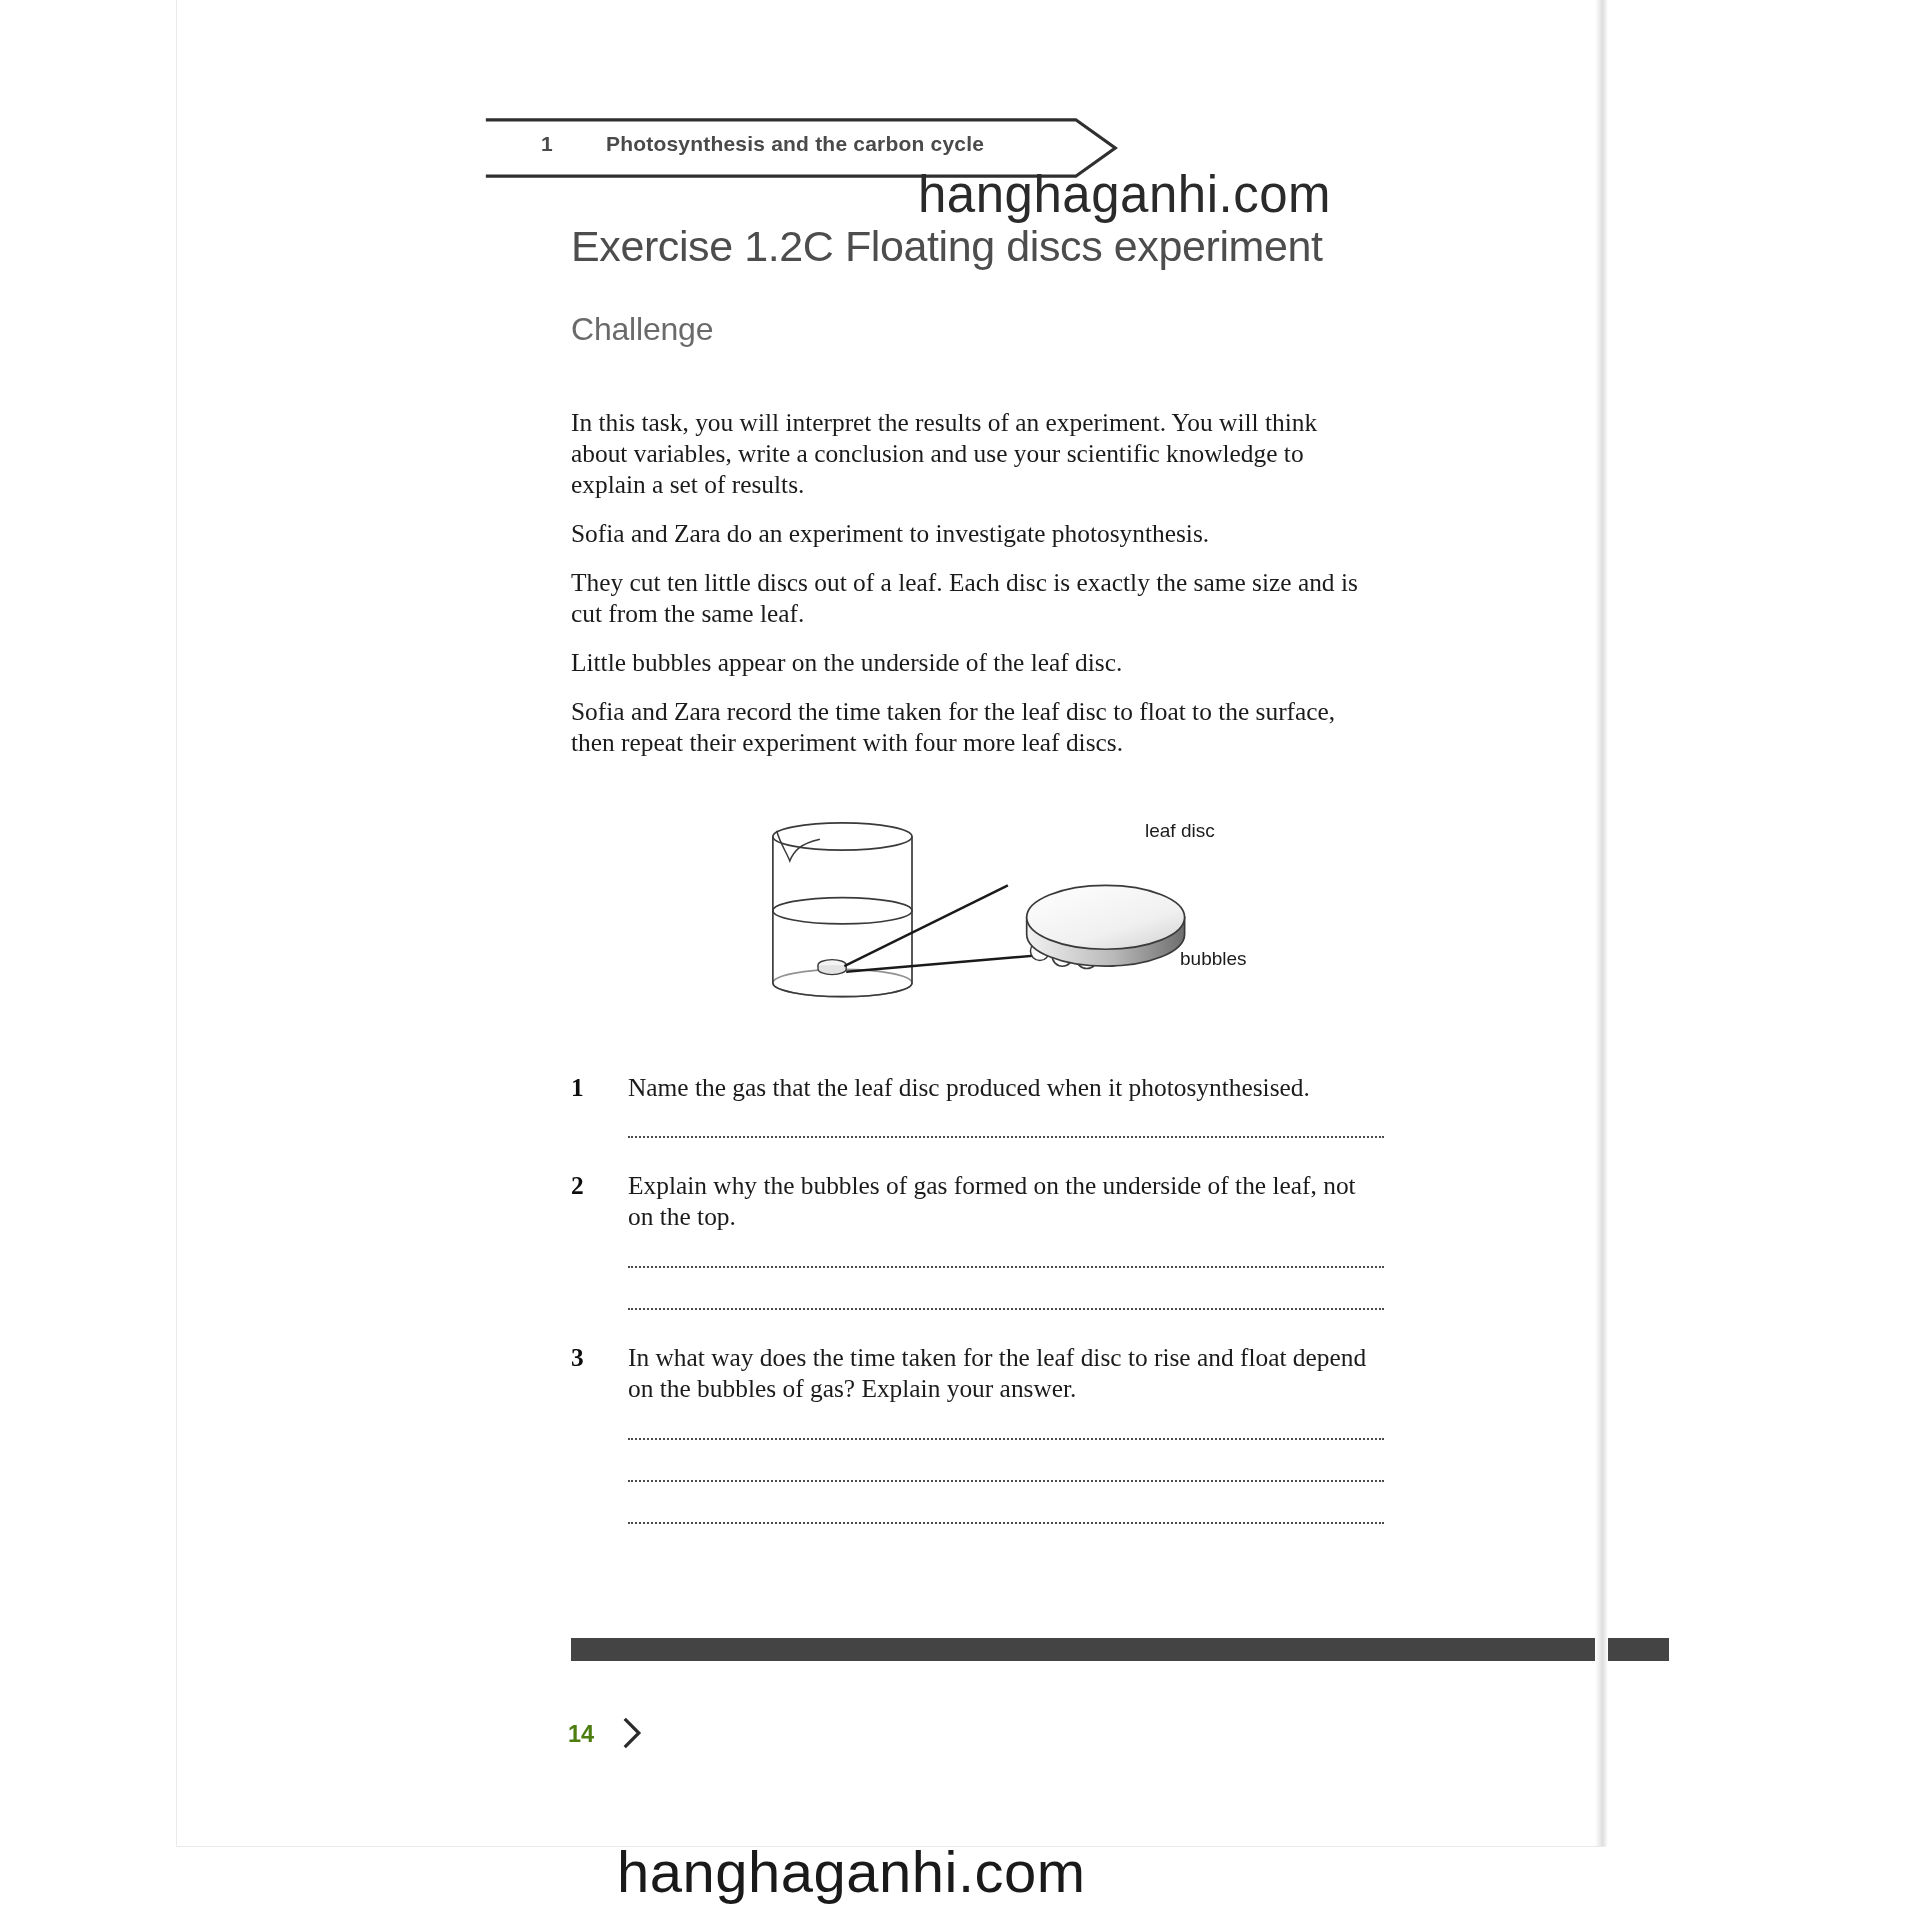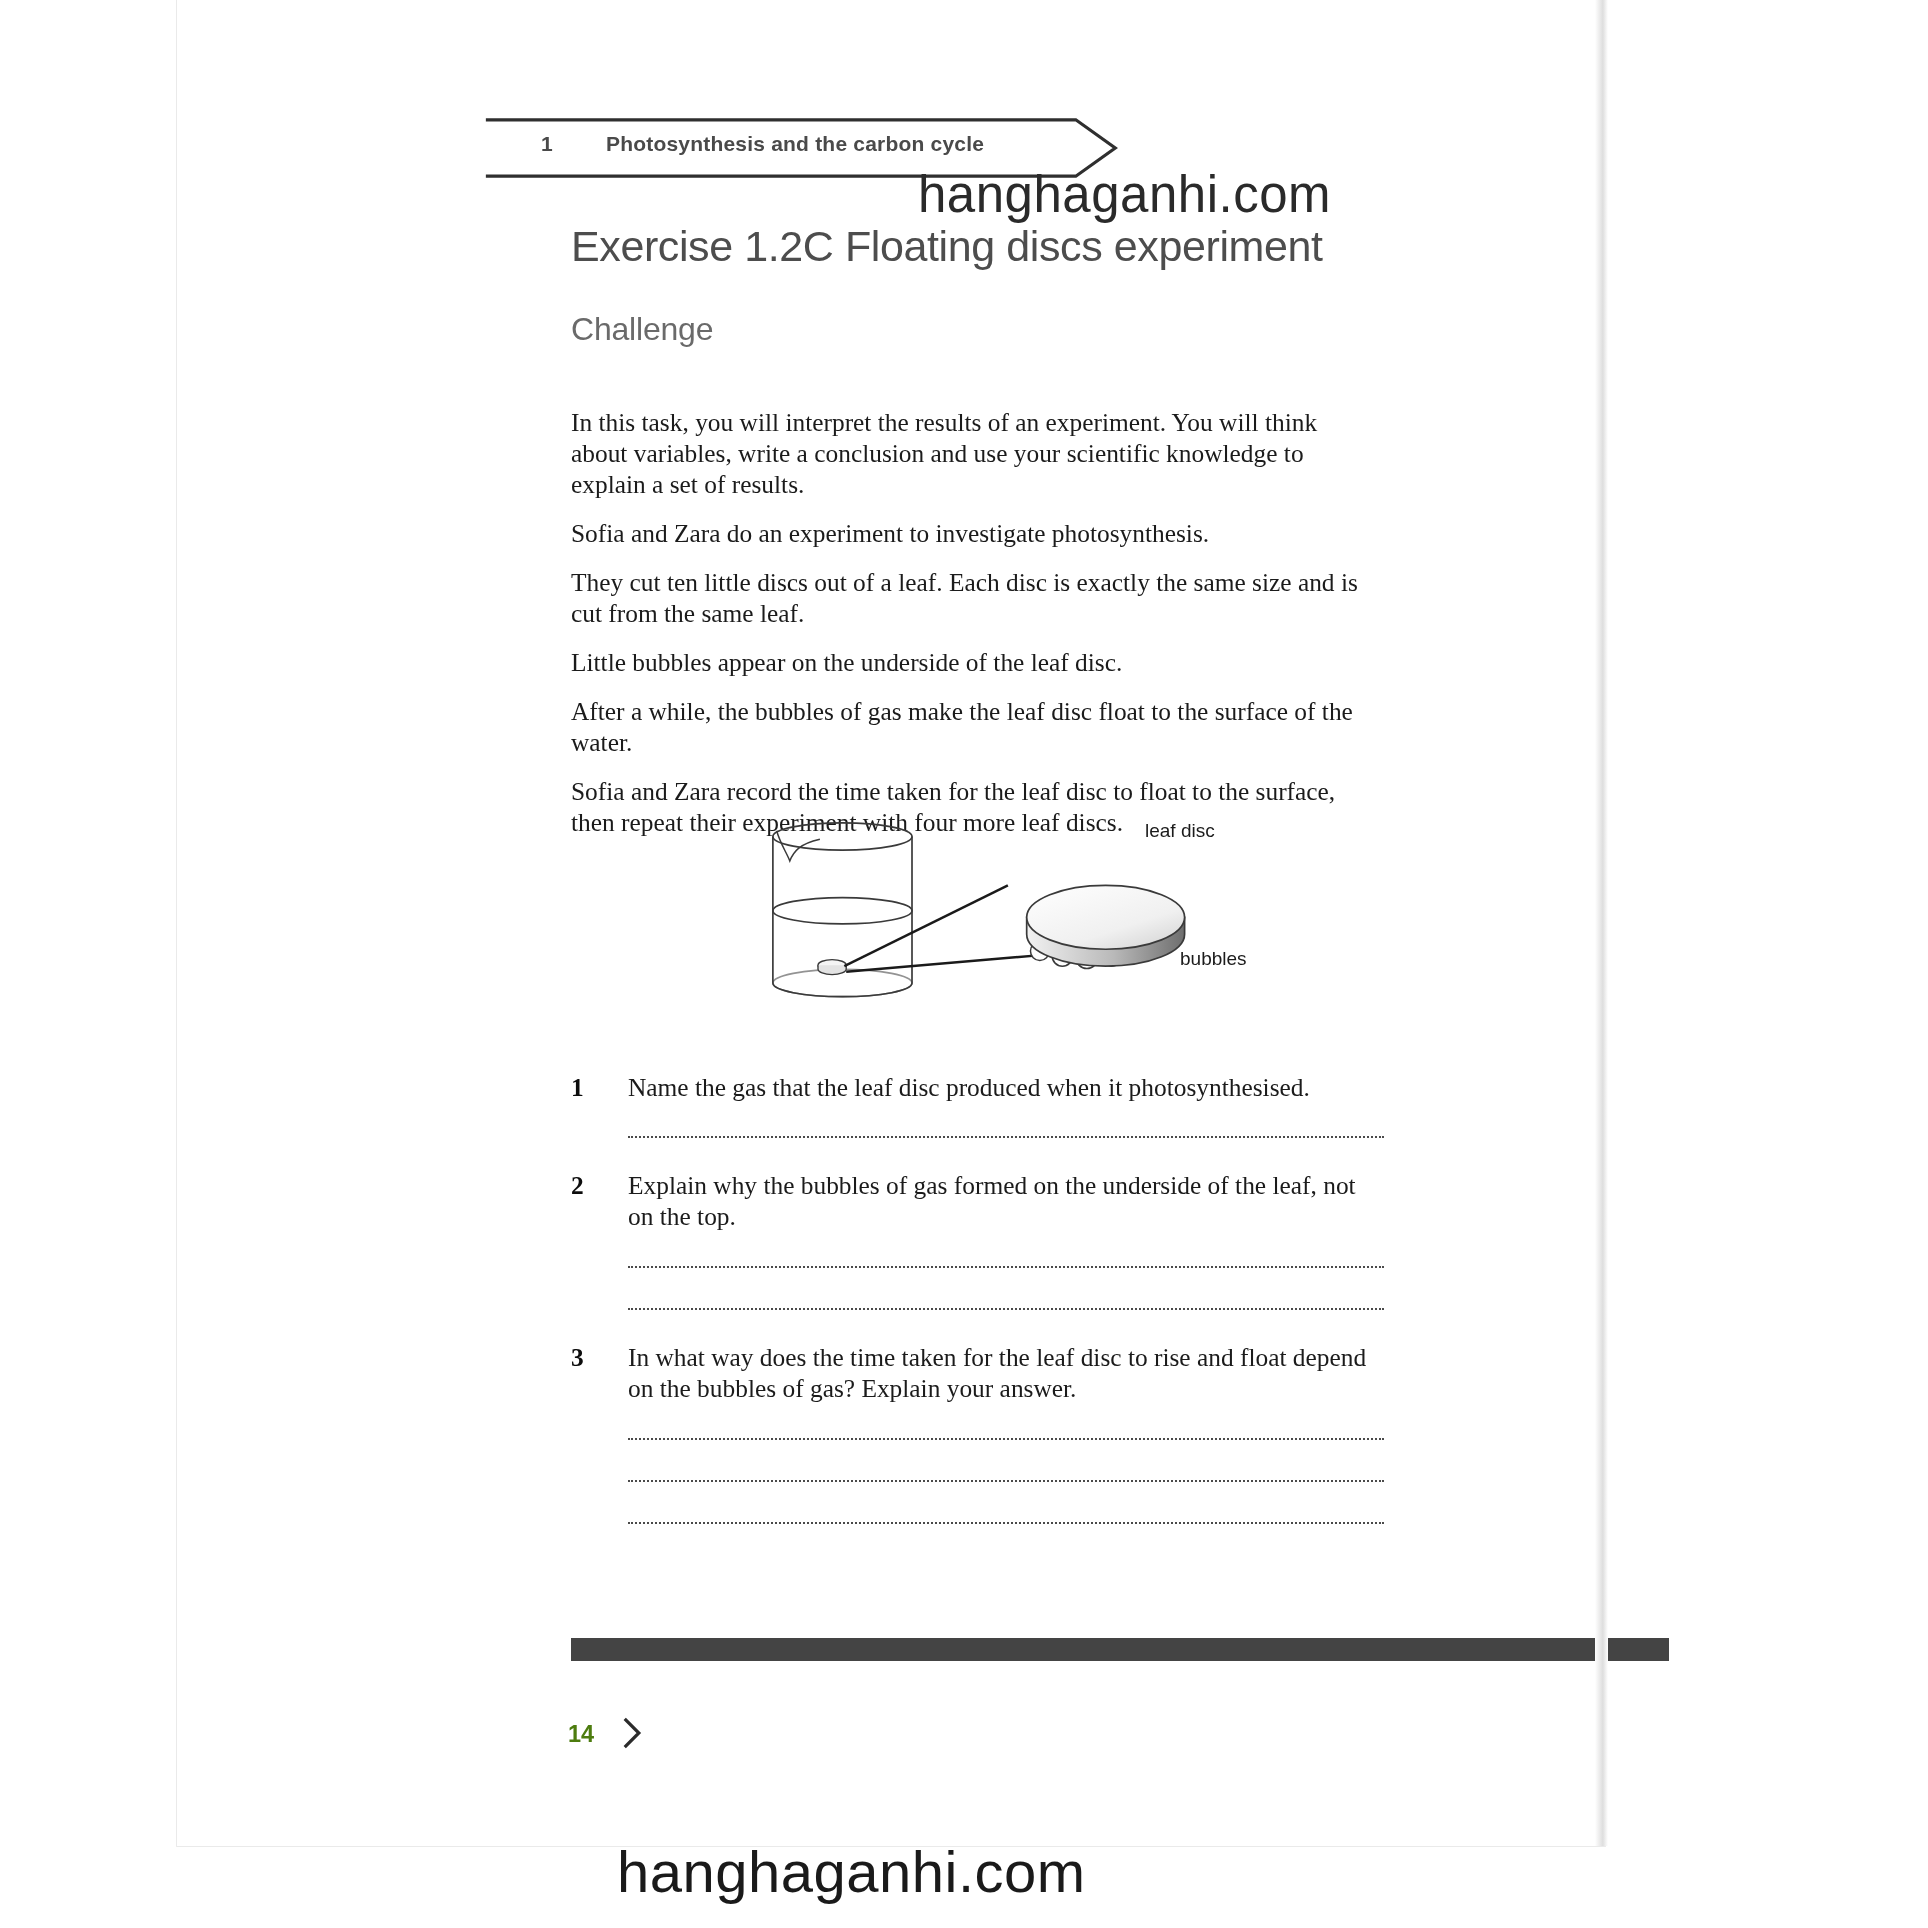--- a/index.html
+++ b/index.html
@@ -244,21 +244,20 @@
   </div>
 
   <div id="exercise-title">Exercise 1.2C Floating discs experiment</div>
   <div id="challenge-heading">Challenge</div>
 
   <div id="body-block">
     <p class="para">In this task, you will interpret the results of an experiment. You will think about variables, write a conclusion and use your scientific knowledge to explain a set of results.</p>
     <p class="para">Sofia and Zara do an experiment to investigate photosynthesis.</p>
     <p class="para">They cut ten little discs out of a leaf. Each disc is exactly the same size and is cut from the same leaf.</p>
     <p class="para">Little bubbles appear on the underside of the leaf disc.</p>
-    <p class="para">After a while, the bubbles of gas make the leaf disc float to the surface of the water.</p>
     <p class="para">Sofia and Zara record the time taken for the leaf disc to float to the surface, then repeat their experiment with four more leaf discs.</p>
   </div>
 
   <div id="figure">
     <svg width="490" height="235" viewBox="0 0 520 250">
       <defs>
         <linearGradient id="discSide" x1="0" y1="0" x2="1" y2="0">
           <stop offset="0%" stop-color="#f2f2f2"></stop>
           <stop offset="55%" stop-color="#b9b9b9"></stop>
           <stop offset="100%" stop-color="#6e6e6e"></stop>

